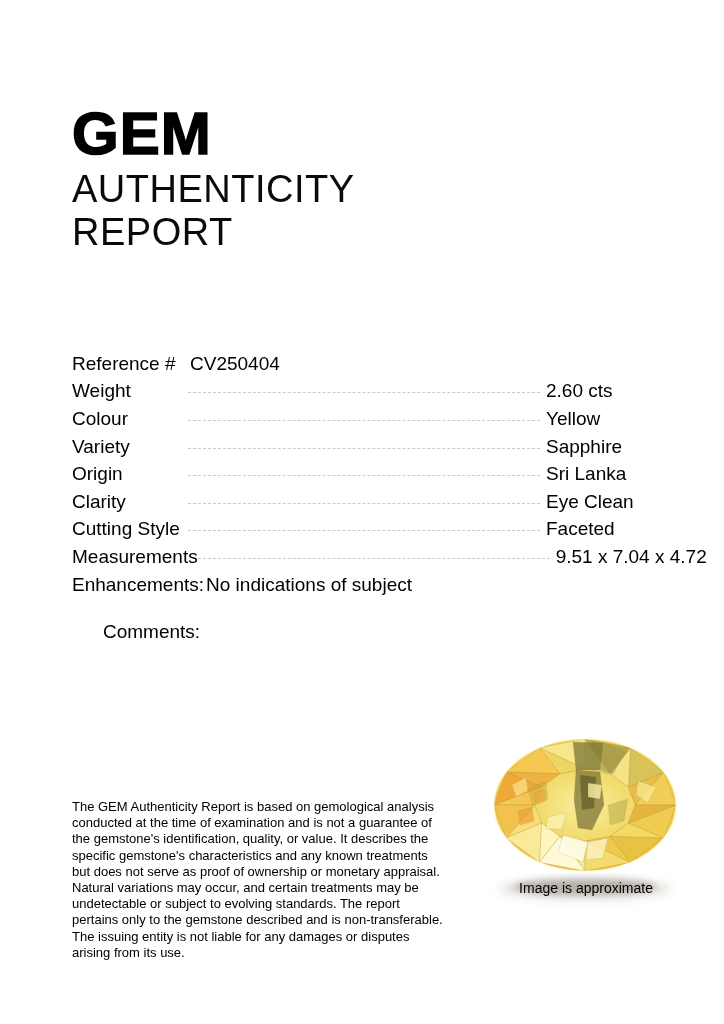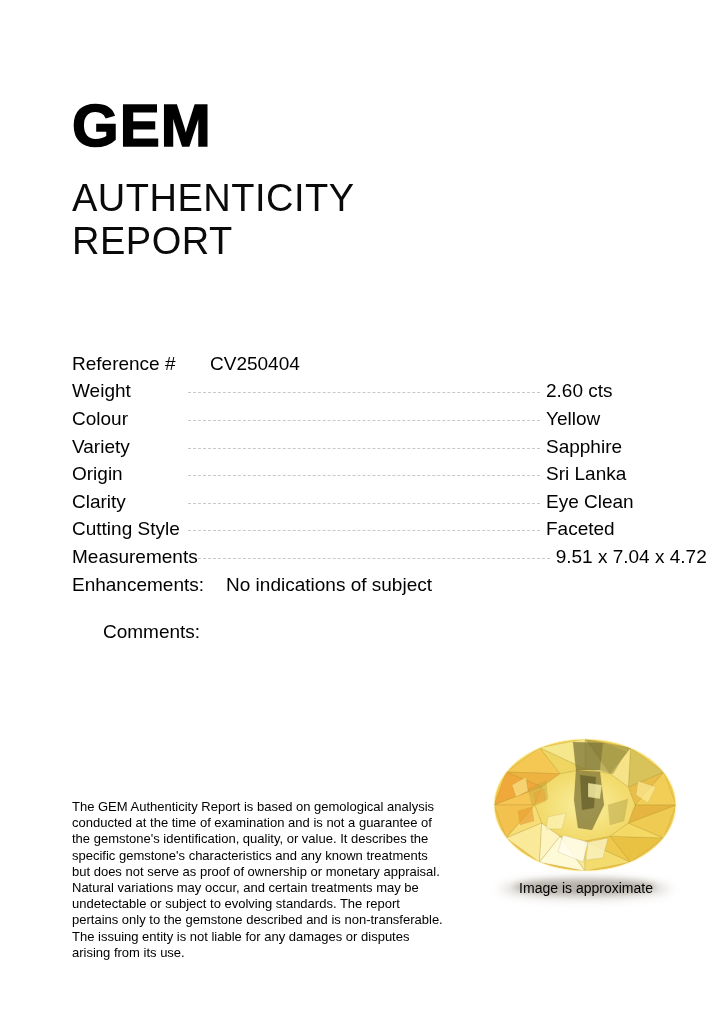--- a/index.html
+++ b/index.html
@@ -9,42 +9,42 @@
     font-family:"Liberation Sans", sans-serif;
     color:#000;
     position:relative;
     overflow:hidden;
   }
 
   
   .header { position:absolute; left:72px; top:96px; width:420px; }
   .title {
     font-size:60px; line-height:60px; font-weight:900;
-    letter-spacing:1px; color:#000;
+    letter-spacing:1px; color:#000;margin-top:8px;
     -webkit-text-stroke:1.6px #000;
   }
   .subtitle {
-    margin-top:21px; width:345px;
+    margin-top:4px; width:345px;
     font-size:38px; line-height:43px; font-weight:400;
     letter-spacing:0.5px; color:#0a0a0a;
   }
 
   
   .report { position:absolute; left:72px; top:350px; width:594px; font-size:19px; }
   .row { display:flex; align-items:center; height:27.6px; }
   .row.gap { margin-top:20px; }
   .flabel { flex:0 0 116px; white-space:nowrap; }
   .row.indent .flabel { padding-left:31px; flex-basis:147px; }
   .leader {
     flex:0 0 352px; height:0;
     border-top:1px dashed #c9c9c9;
     margin-top:3px;
   }
   .rvalue { margin-left:6px; white-space:nowrap; }
-  .ivalue { padding-left:2px; white-space:nowrap;margin-left:20px; }
+  .ivalue { padding-left:2px; white-space:nowrap; }
 
   
   .disclaimer {
     position:absolute; left:72px; top:762px; width:372px;
     font-size:13px; line-height:16.2px; color:#000;margin-top:37px;
   }
 
   
   .gem-wrap { position:absolute; left:488px; top:729px; width:196px; height:182px; }
   .gem-wrap svg { display:block; width:196px; height:182px; }

